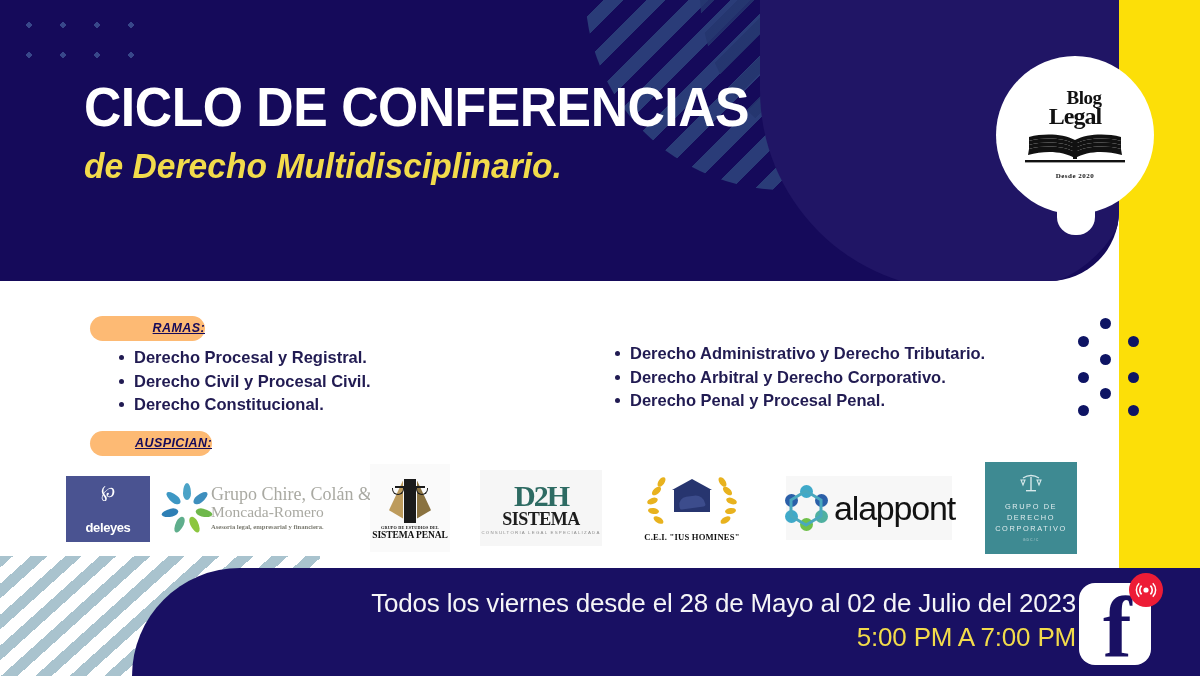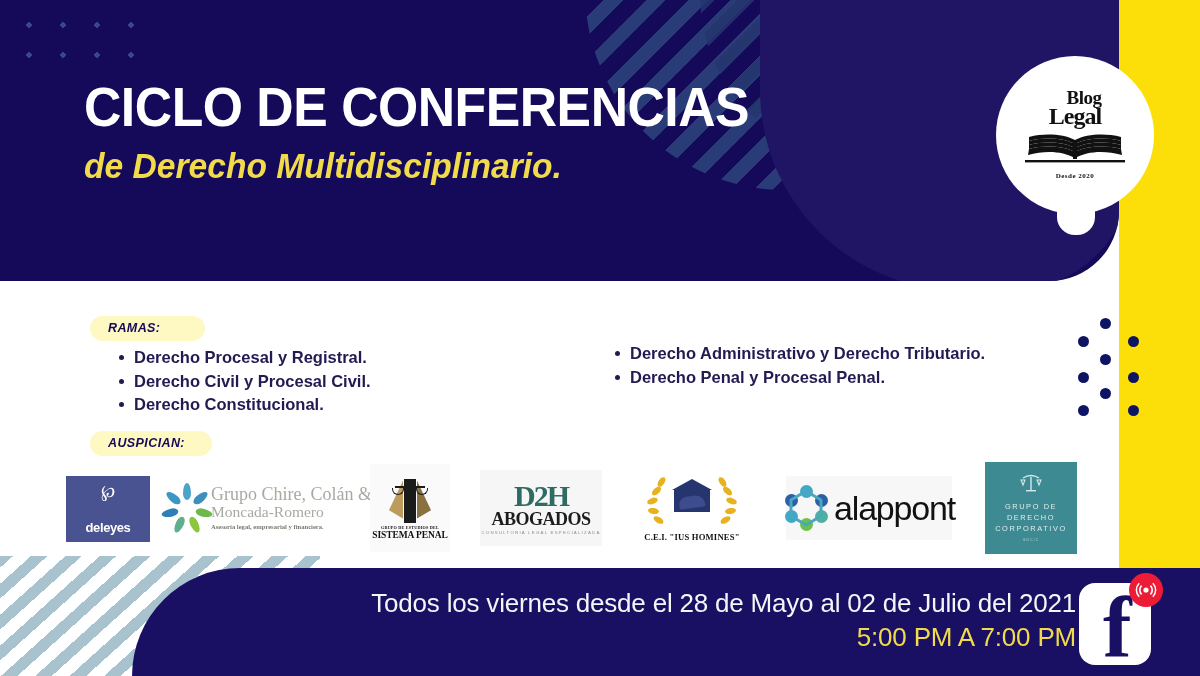--- a/index.html
+++ b/index.html
@@ -108,28 +108,29 @@
   
   .bubble-tail{
     position:absolute;left:1057px;top:193px;width:38px;height:42px;
     background:#ffffff;border-bottom-left-radius:18px;border-bottom-right-radius:18px;
     z-index:6;
   }
 
   
   .badge{
     position:absolute;
-    background:#fef9c3;color:#150A5A;
+    background:#fdba74;color:#150A5A;
     font-size:12.5px;font-weight:bold;font-style:italic;
     letter-spacing:.4px;
     border-radius:14px;
     padding:5px 0 6px 0;
-    text-align:left;
+    text-align:right;
     text-indent:18px;
     z-index:5;
+    text-decoration:underline;
   }
   .badge-ramas{left:90px;top:316px;width:115px;}
   .badge-auspician{left:90px;top:431px;width:122px;}
 
   ul.branch-list{
     position:absolute;margin:0;padding:0 0 0 22px;list-style:none;z-index:5;
   }
   ul.branch-list li{
     color:#211B52;font-size:16.5px;font-weight:bold;line-height:23.5px;
     position:relative;white-space:nowrap;
@@ -296,20 +297,21 @@
   <div class="badge badge-ramas">RAMAS:</div>
   <div class="badge badge-auspician">AUSPICIAN:</div>
 
   <ul class="branch-list list-left">
     <li>Derecho Procesal y Registral.</li>
     <li>Derecho Civil y Procesal Civil.</li>
     <li>Derecho Constitucional.</li>
   </ul>
   <ul class="branch-list list-right">
     <li>Derecho Administrativo y Derecho Tributario.</li>
+    <li>Derecho Arbitral y Derecho Corporativo.</li>
     <li>Derecho Penal y Procesal Penal.</li>
   </ul>
 
   <div class="sponsors">
 
     <div class="sp sp-deleyes">
       <span class="mark">℘</span>
       <span class="nm">deleyes</span>
     </div>
 
@@ -338,21 +340,21 @@
         <span class="penal-scale"></span>
         <span class="penal-pan l"></span>
         <span class="penal-pan r"></span>
       </span>
       <span class="penal-t1">GRUPO DE ESTUDIOS DEL</span>
       <span class="penal-t2">SISTEMA PENAL</span>
     </div>
 
     <div class="sp sp-d2h">
       <span class="d2h-mark">D2H</span>
-      <span class="d2h-nm">ABOGADOS</span>
+      <span class="d2h-nm">SISTEMA</span>
       <span class="d2h-sub">CONSULTORÍA LEGAL ESPECIALIZADA</span>
     </div>
 
     <div class="sp sp-ius">
       <span class="ius-art">
         <span class="ius-laurel l">
           <span class="ius-leaf" style="left:12px;top:2px;transform:rotate(-55deg)"></span>
           <span class="ius-leaf" style="left:7px;top:11px;transform:rotate(-42deg)"></span>
           <span class="ius-leaf" style="left:3px;top:21px;transform:rotate(-20deg)"></span>
           <span class="ius-leaf" style="left:4px;top:31px;transform:rotate(8deg)"></span>
@@ -413,21 +415,21 @@
     <i style="left:28px;top:36px;"></i>
     <i style="left:6px;top:54px;"></i>
     <i style="left:56px;top:54px;"></i>
     <i style="left:28px;top:70px;"></i>
     <i style="left:6px;top:87px;"></i>
     <i style="left:56px;top:87px;"></i>
   </div>
 
   <div class="bottom-stripes"></div>
   <div class="bottom-navy"></div>
-  <div class="bottom-date">Todos los viernes desde el 28 de Mayo al 02 de Julio del 2021</div>
+  <div class="bottom-date">Todos los viernes desde el 28 de Mayo al 02 de Julio del 2023</div>
   <div class="bottom-time">5:00 PM A 7:00 PM</div>
 
   <div class="fb">
     <span class="fb-f">f</span>
   </div>
   <div class="live-badge">
     <svg width="22" height="22" viewBox="0 0 22 22">
       <circle cx="11" cy="11" r="2.6" fill="#ffffff"></circle>
       <path d="M6.6 6.6 A6.2 6.2 0 0 0 6.6 15.4" stroke="#ffffff" stroke-width="1.7" fill="none"></path>
       <path d="M15.4 6.6 A6.2 6.2 0 0 1 15.4 15.4" stroke="#ffffff" stroke-width="1.7" fill="none"></path>

